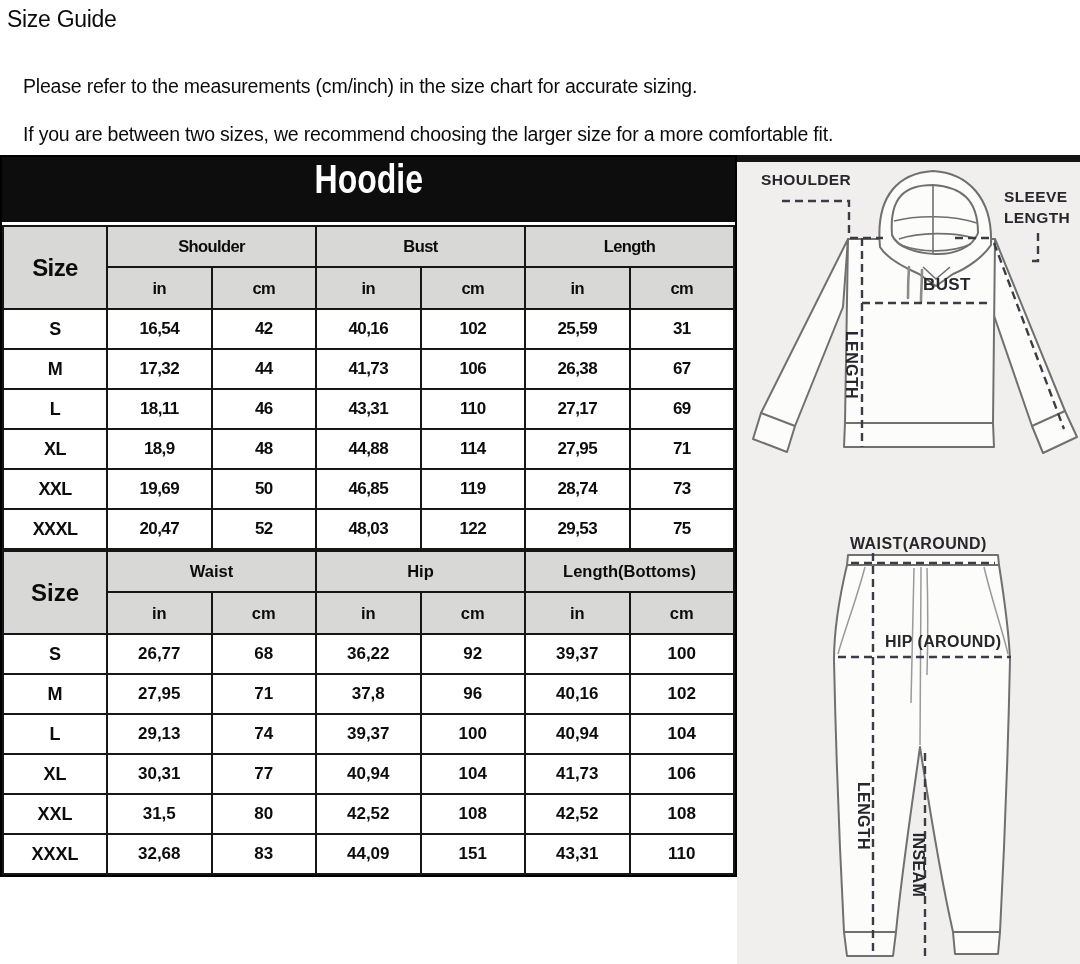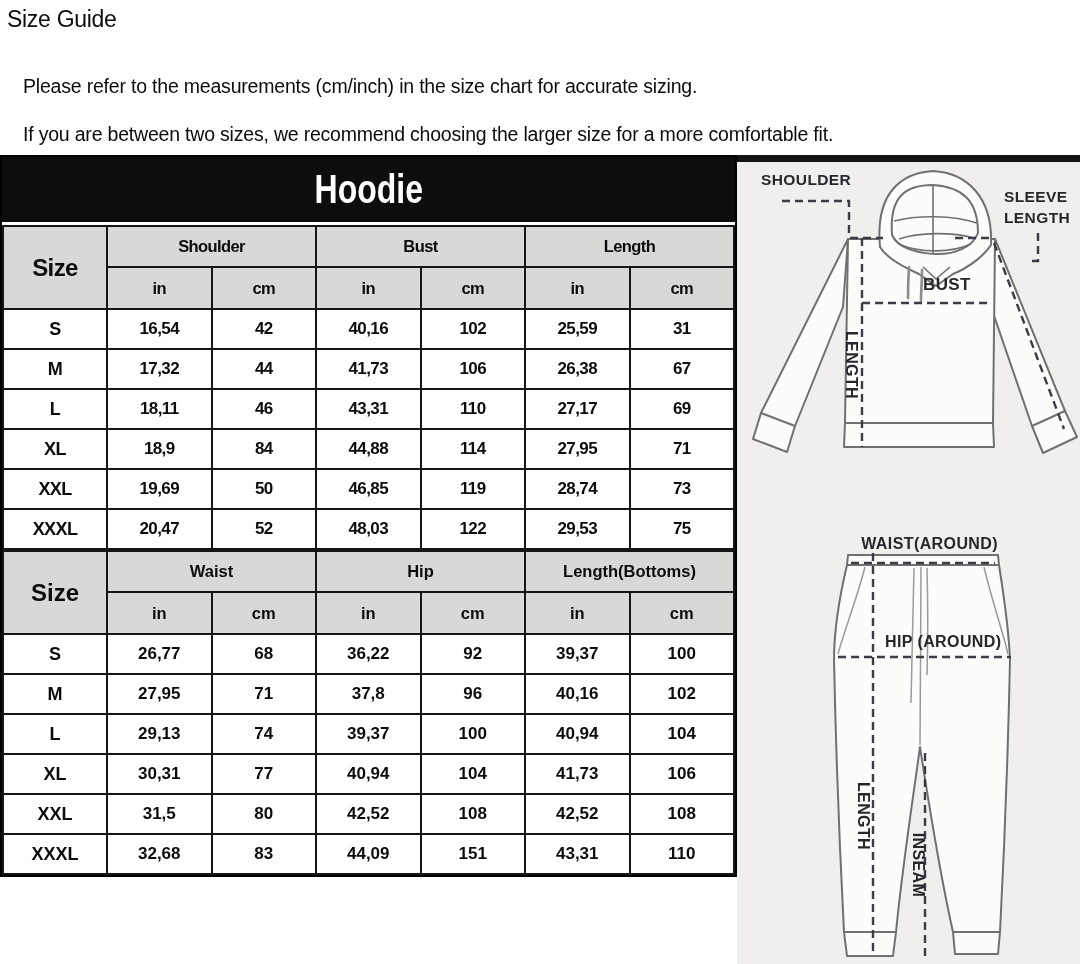--- a/index.html
+++ b/index.html
@@ -18,21 +18,21 @@
   }
   .intro-block{margin:37px 0 0 7px;}
   .intro{margin:16px;font-size:19.5px;line-height:32px;letter-spacing:-0.2px;}
 
   .content{position:absolute;left:0;top:155px;width:1080px;height:809px;}
 
   
   .tables{position:absolute;left:0;top:0;width:737px;border:2px solid #000;}
   .banner{
     background:var(--banner_bg);color:var(--banner_text);
-    display:flex;align-items:center;justify-content:center;
+    display:flex;align-items:flex-start;justify-content:center;
     border-bottom:3px solid #fff;
   }
   .banner.hoodie-banner{height:68px;font-size:40px;font-weight:bold;}
   .banner.bottoms-banner{height:60px;font-size:33px;font-weight:bold;border-top:2px solid #000;}
   .banner .cond{display:inline-block;transform:scaleX(0.8);}
   table{width:100%;border-collapse:collapse;table-layout:fixed;}
   col.size-col{width:104px;}
   th,td{
     border:2px solid var(--table_border);text-align:center;vertical-align:middle;
     font-weight:bold;padding:0;
@@ -52,21 +52,21 @@
   .diagram-panel svg{position:absolute;left:0;top:0;}
   .dlabel{
     position:absolute;font-weight:bold;font-size:15.5px;color:#26262c;
     letter-spacing:0.4px;white-space:nowrap;
   }
   .lbl-shoulder{left:24px;top:16px;}
   .lbl-sleeve{left:267px;top:31px;line-height:21px;white-space:pre-line;}
   .lbl-bust{left:186px;top:120px;font-size:17px;}
   .vlabel{width:72px;height:20px;text-align:center;transform:rotate(90deg);font-size:16px;}
   .lbl-length-hoodie{left:77px;top:200px;}
-  .lbl-waist{left:113px;top:380px;width:148px;text-align:right;font-size:16px;}
+  .lbl-waist{left:113px;top:380px;width:148px;text-align:left;font-size:16px;}
   .lbl-hip{left:148px;top:478px;width:120px;text-align:left;font-size:16px;}
   .lbl-length-pants{left:89px;top:651px;}
   .lbl-inseam{left:144px;top:700px;}
 </style>
 </head>
 <body>
 
 <h1 class="page-title">Size Guide</h1>
 <div class="intro-block">
   <p class="intro">Please refer to the measurements (cm/inch) in the size chart for accurate sizing.</p>
@@ -131,21 +131,21 @@
             <td>18,11</td>
             <td>46</td>
             <td>43,31</td>
             <td>110</td>
             <td>27,17</td>
             <td>69</td>
           </tr>
           <tr>
             <th>XL</th>
             <td>18,9</td>
-            <td>84</td>
+            <td>48</td>
             <td>44,88</td>
             <td>114</td>
             <td>27,95</td>
             <td>71</td>
           </tr>
           <tr>
             <th>XXL</th>
             <td>19,69</td>
             <td>50</td>
             <td>46,85</td>

